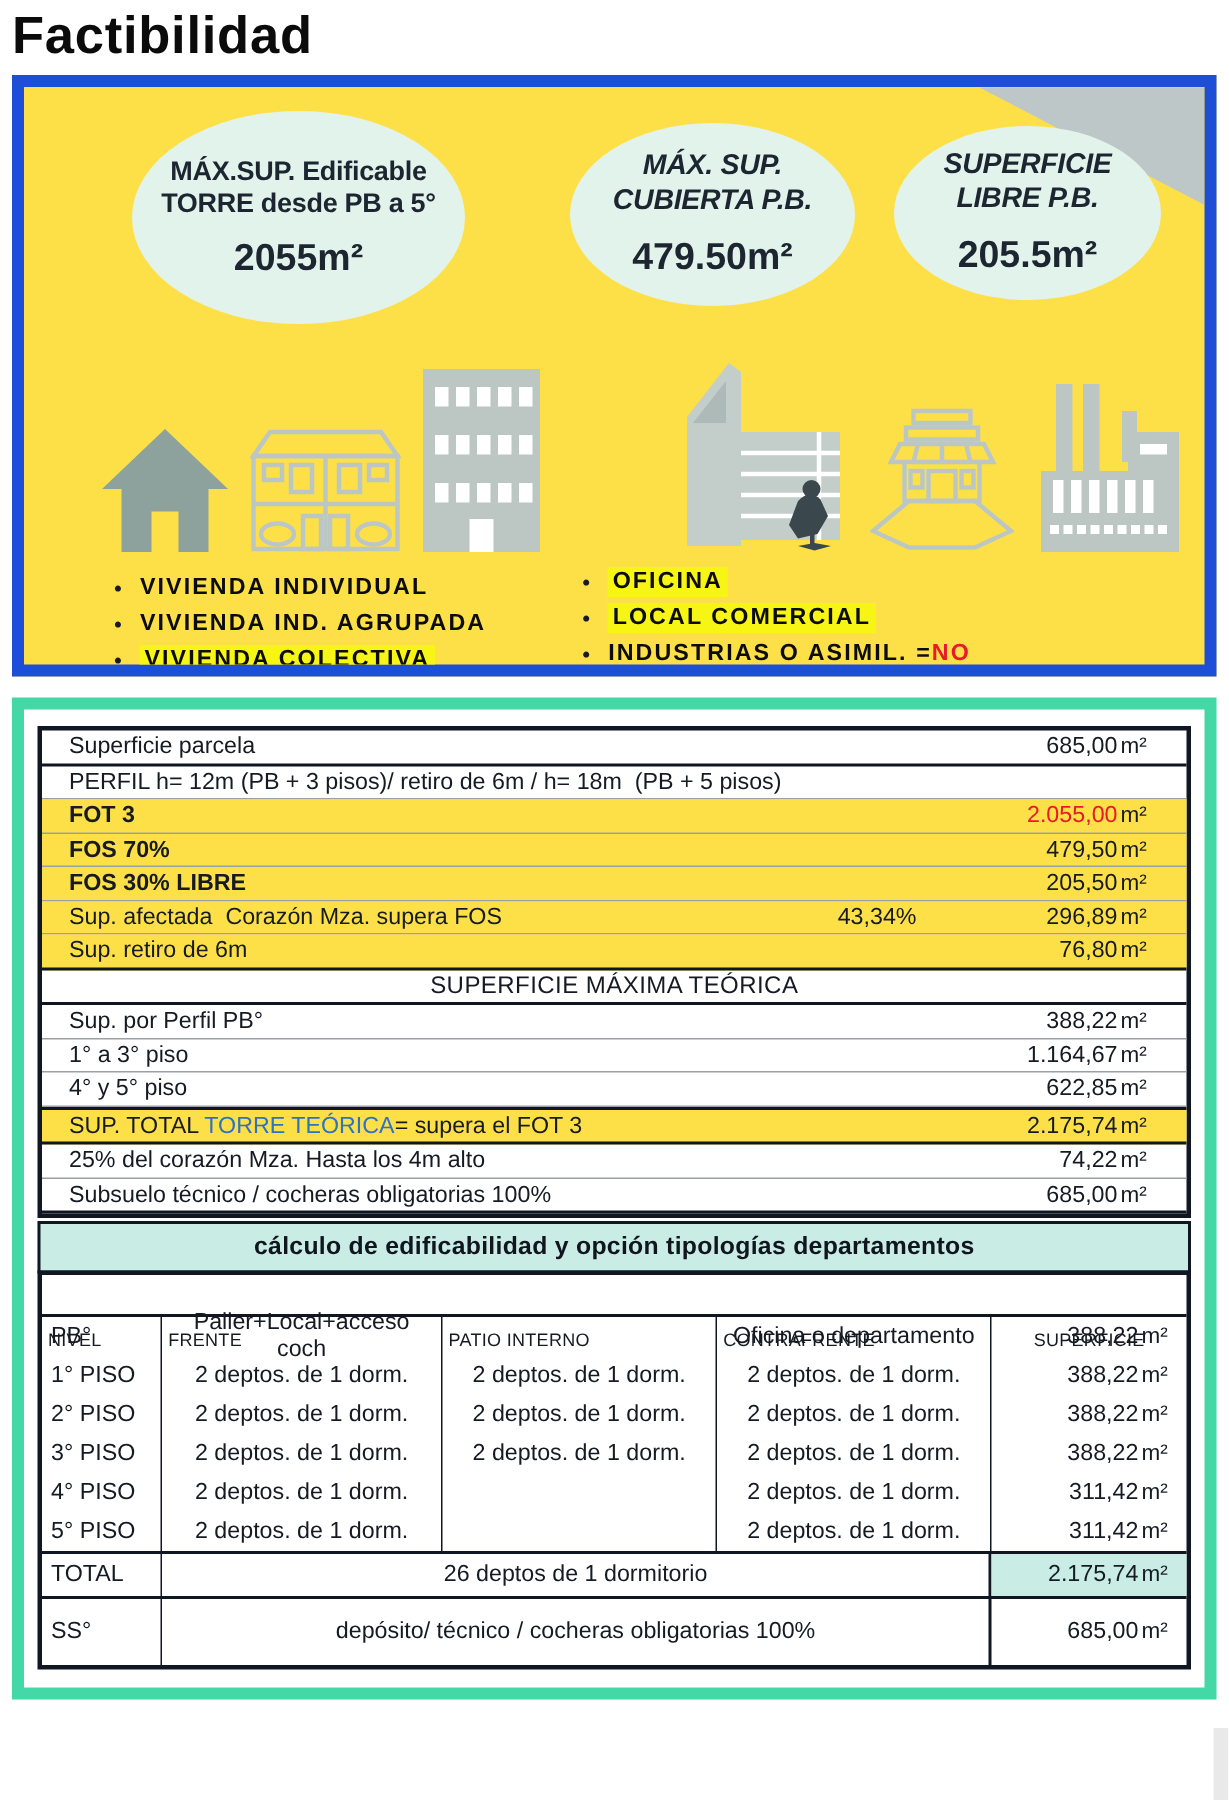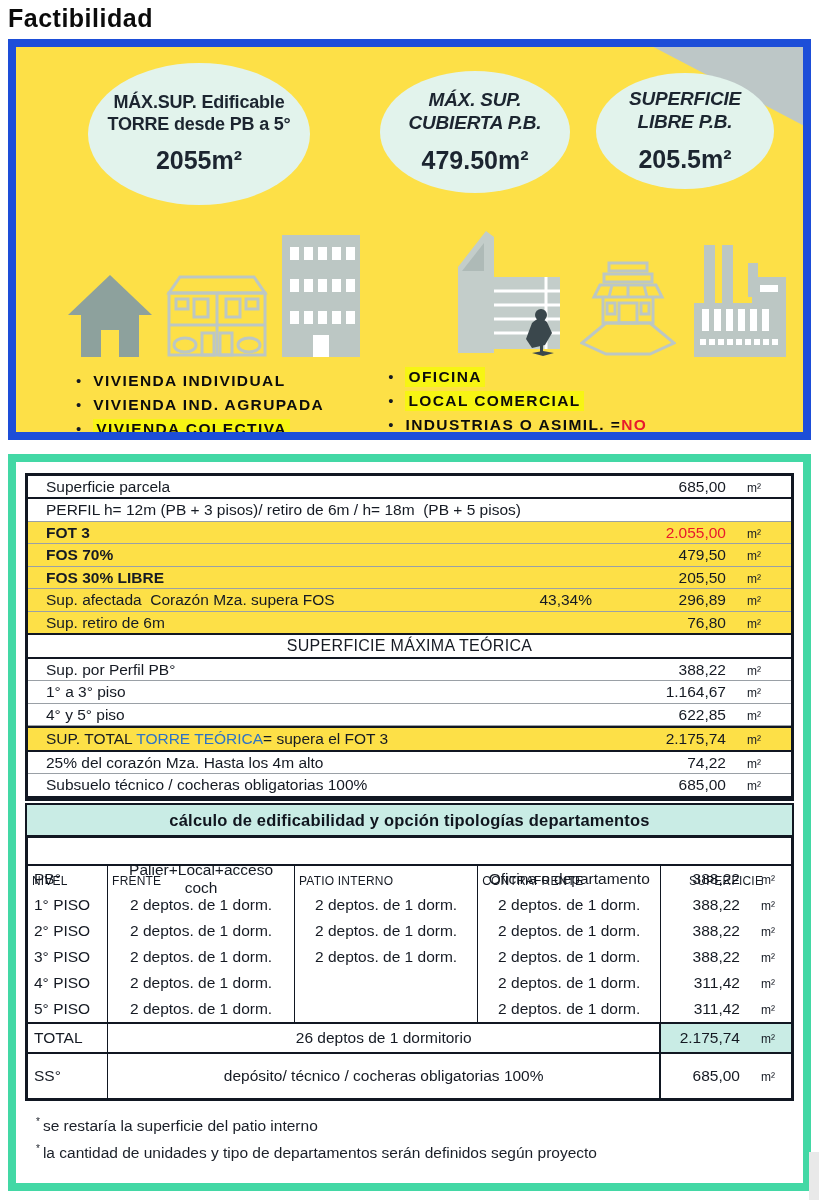--- a/index.html
+++ b/index.html
@@ -3,21 +3,21 @@
 <meta charset="utf-8">
 <style>
   html,body{margin:0;padding:0;}
   body{
     width:819px;height:1200px;background:#ffffff;overflow:hidden;
     font-family:"Liberation Sans", sans-serif;color:#151a23;
     position:relative;
   }
   
   .page-title{
-    font-size:25px;font-weight:bold;letter-spacing:.5px;
+    font-size:35px;font-weight:bold;letter-spacing:.5px;
     padding:4px 0 2px 8px;color:#0b0b0b;line-height:1.15;
   }
   
   .orange-panel{
     margin:4px 8px 0 8px;height:385px;
     border:8px solid #1d4ed8;background:#fde047;position:relative;overflow:hidden;
   }
   .corner-shape{
     position:absolute;top:0;right:0;width:150px;height:112px;
     background:#bdc7c7;clip-path:polygon(0 0,100% 0,100% 70%);
@@ -69,21 +69,21 @@
   .bg-mint{background:#fde047;}
   .tb{border-bottom:2.5px solid #111722 !important;}
   .tt{border-top:2.5px solid #111722;}
   .t1label{flex:1;white-space:pre;}
   .t1label.b{font-weight:bold;}
   .ctr{justify-content:center;}
   .ctr .t1label{flex:none;font-size:16px;letter-spacing:.3px;}
   .t1mid{margin-right:48px;}
   .valwrap{display:flex;align-items:baseline;}
   .num{min-width:86px;text-align:right;}
-  .unit{width:26px;margin-left:21px;font-size:12px;}
+  .unit{width:26px;margin-left:2px;font-size:15px;}
   
   .band{
     margin-top:2px;border:2.5px solid #111722;background:#c9ece5;
     height:31px;display:flex;align-items:center;justify-content:center;
     font-weight:bold;font-size:16.5px;letter-spacing:.2px;color:#10151e;
   }
   
   .t2{border:3px solid #111722;margin-top:-2.5px;font-size:15.5px;}
   .t2h,.t2row,.t2total,.t2ss{display:flex;align-items:stretch;}
   .t2h{height:26px;border-bottom:2px solid #111722;}
@@ -473,19 +473,15 @@
         <span class="cell ncell c0">SS°</span>
         <span class="spanmid">depósito/ técnico / cocheras obligatorias 100%</span>
         <span class="cell scell c4">
           <span class="valwrap">
             <span class="num">685,00</span>
             <span class="unit">m²</span>
           </span>
         </span>
       </div>
     </div>
-  <div class="footnotes" id="footnotes">
-      <div class="footnote"><span class="fn-mark">*</span><span>se restaría la superficie del patio interno</span></div>
-      <div class="footnote"><span class="fn-mark">*</span><span>la cantidad de unidades y tipo de departamentos serán definidos según proyecto</span></div>
-    </div>
 </div>
 
 <div class="edge-strip"></div>
 
 </body></html>

